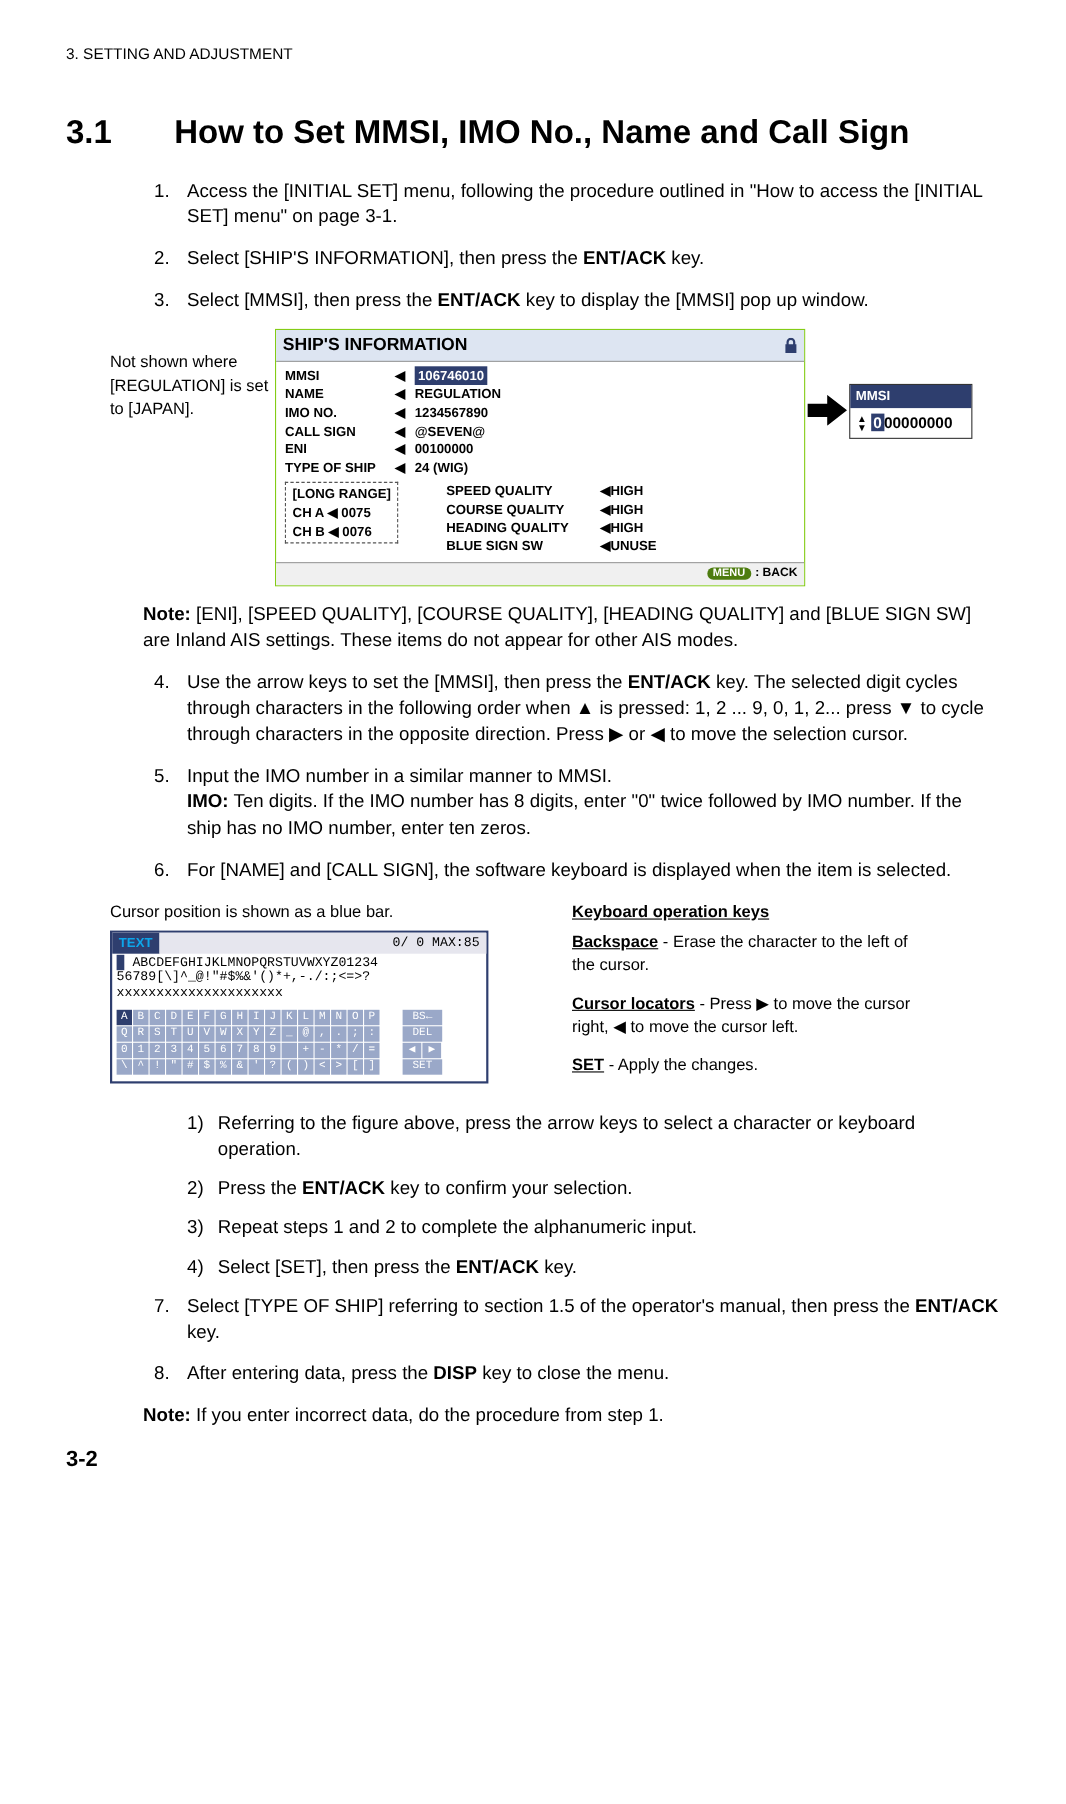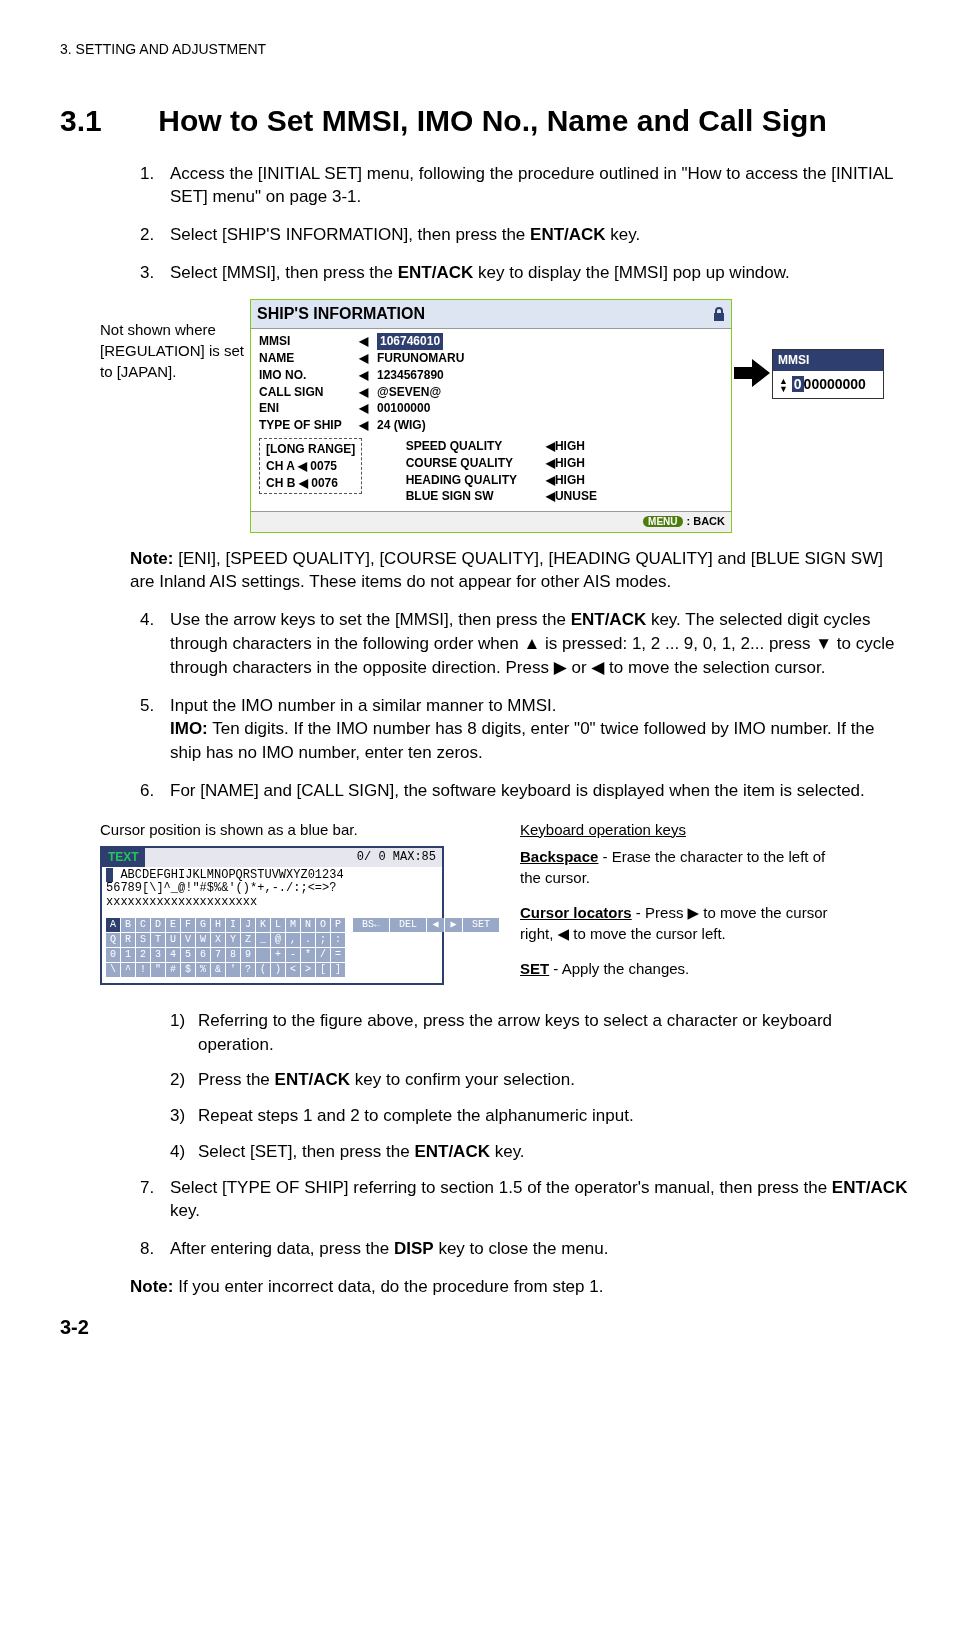--- a/index.html
+++ b/index.html
@@ -150,21 +150,21 @@
     border: 2px solid #2e3e6e;
     font-family: "Courier New", monospace;
     font-size: 12px;
     width: 340px;
   }
   .text-title {
     display: flex;
     background: #fff;
   }
   .text-title-l {
-    background: #2e3e6e; color:#22c55e;
+    background: #2e3e6e; color:#0ea5e9;
     padding: 1px 6px;
     font-family: Arial;
     font-weight: bold;
   }
   .text-title-r {
     flex:1;
     background: #e6e6ee;
     text-align: right;
     padding: 1px 6px;
     color: #000000;
@@ -190,23 +190,23 @@
   .kbd-key {
     background: #9aa8c8;
     color: #fff;
     font-size: 10px;
     text-align: center;
     line-height: 14px;
     font-family: "Courier New", monospace;
   }
   .kbd-key.active { background: #2e3e6e; }
   .kbd-ops {
-    margin-left: 8px;
-    display: flex;
-    flex-direction: row;
+    margin-left: 21px;
+    display: flex;
+    flex-direction: column;
     gap: 1px;
   }
   .kbd-op {
     background: #9aa8c8;
     color:#fff;
     font-size: 10px;
     font-family: "Courier New", monospace;
     width: 36px;
     height: 14px;
     text-align: center;
@@ -214,21 +214,21 @@
   }
   .kbd-op-double { display:flex; gap:1px;}
   .kbd-op-half { width:17px;}
   .current-sel-caption { margin-top: 6px; margin-left: 10px; font-size:15px;}
   
   .kbd-right {
     margin-left: 40px;
     font-size: 15px;
   }
   .kbd-right .u { text-decoration: underline; font-weight: bold;}
-  .kbd-right-head { font-weight: normal; text-decoration: underline; margin-bottom: 6px;}
+  .kbd-right-head { font-weight: bold; text-decoration: underline; margin-bottom: 6px;}
   .kbd-right p { margin: 6px 0 14px 0; max-width: 320px;}
   
   ol.sub-list {
     list-style: none;
     padding-left: 0;
     margin: 6px 0 0 0;
   }
   ol.sub-list li {
     position: relative;
     padding-left: 28px;
@@ -276,21 +276,21 @@
     </div>
     <div class="ship-body">
       <div class="ship-row">
           <span class="ship-label">MMSI</span>
           <span class="ship-tri tri">◀</span>
           <span class="ship-val hl">106746010</span>
         </div>
       <div class="ship-row">
           <span class="ship-label">NAME</span>
           <span class="ship-tri tri">◀</span>
-          <span class="ship-val">FURUNOMARU</span>
+          <span class="ship-val">REGULATION</span>
         </div>
       <div class="ship-row">
           <span class="ship-label">IMO NO.</span>
           <span class="ship-tri tri">◀</span>
           <span class="ship-val">1234567890</span>
         </div>
       <div class="ship-row">
           <span class="ship-label">CALL SIGN</span>
           <span class="ship-tri tri">◀</span>
           <span class="ship-val">@SEVEN@</span>

